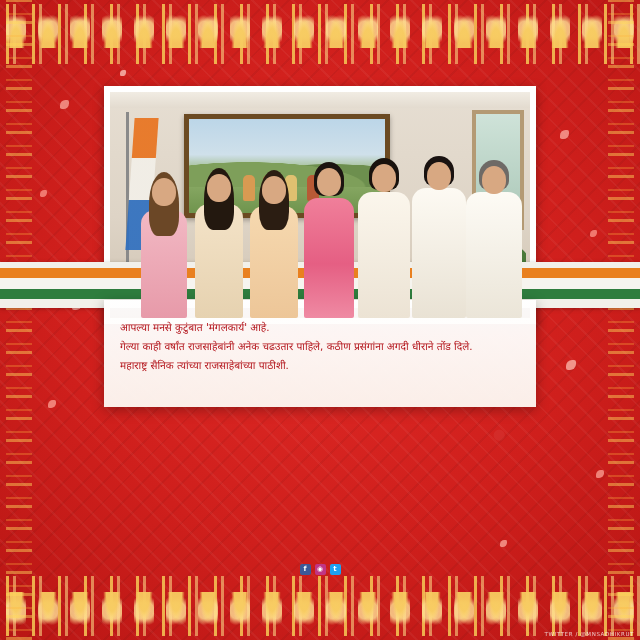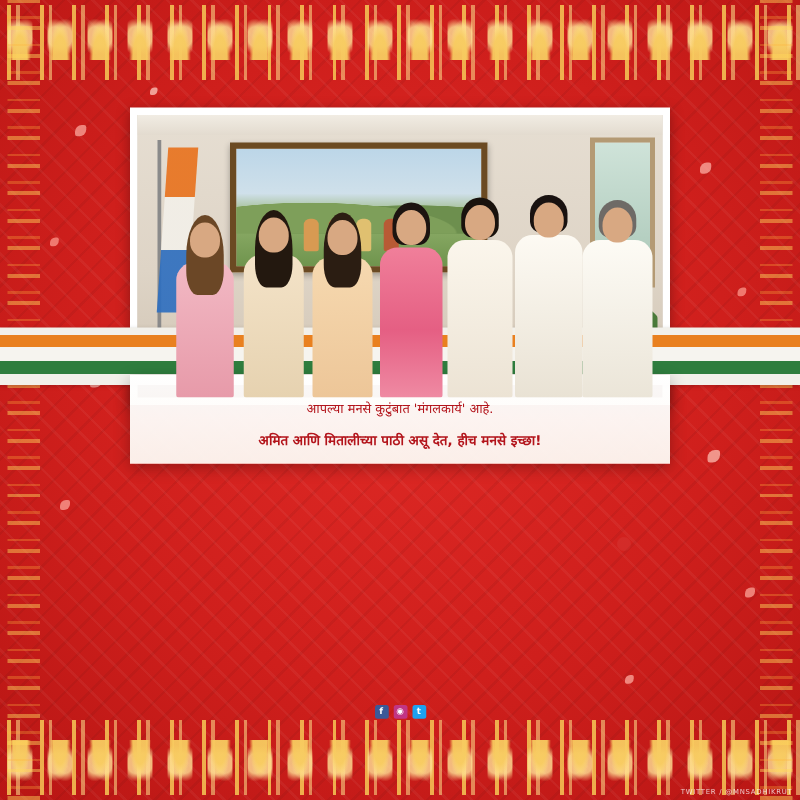--- a/index.html
+++ b/index.html
@@ -274,25 +274,25 @@
     background:
       repeating-conic-gradient(#1b3b8b 0 4deg, rgba(0,0,0,0) 4deg 15deg);
   }
 
   
   .message-card {
     position: absolute;
     left: 104px;
     top: 300px;
     width: 432px;
-    padding: 18px 16px 8px;
+    padding: 18px 16px 32px;
     box-sizing: border-box;
     background: linear-gradient(180deg, rgba(255,255,255,0.97), rgba(253,249,243,0.95));
     box-shadow: 0 3px 12px rgba(0,0,0,.3);
-    text-align: center;
+    text-align: left;
   }
   .msg-line {
     color: #b3141b;
     font-family: "DejaVu Sans", sans-serif;
     font-size: 10.3px;
     line-height: 18px;
     margin: 0 0 1px;
     white-space: nowrap;
   }
   .msg-line.italic { font-style: italic; }
@@ -467,21 +467,22 @@
       </div>
     </div>
   </div>
 
   <div class="tricolour">
     <div class="chakra"></div>
   </div>
 
   <div class="message-card">
     <p class="msg-line">आपल्या मनसे कुटुंबात 'मंगलकार्य' आहे.</p>
-    <p class="msg-line bold">अमित आणि मितालीच्या पाठी असू देत, हीच मनसे इच्छा!</p>
+    <p class="msg-line">गेल्या काही वर्षांत राजसाहेबांनी अनेक चढउतार पाहिले, कठीण प्रसंगांना अगदी धीराने तोंड दिले.</p>
+    <p class="msg-line">महाराष्ट्र सैनिक त्यांच्या राजसाहेबांच्या पाठीशी.</p>
   </div>
 
   <div class="social">
     <div class="ico" style="background:#3b5998;">f</div>
     <div class="ico" style="background:#c13584;">◉</div>
     <div class="ico" style="background:#1da1f2;">t</div>
   </div>
 
   <div class="watermark">TWITTER / @MNSADHIKRUT</div>
 </div>

